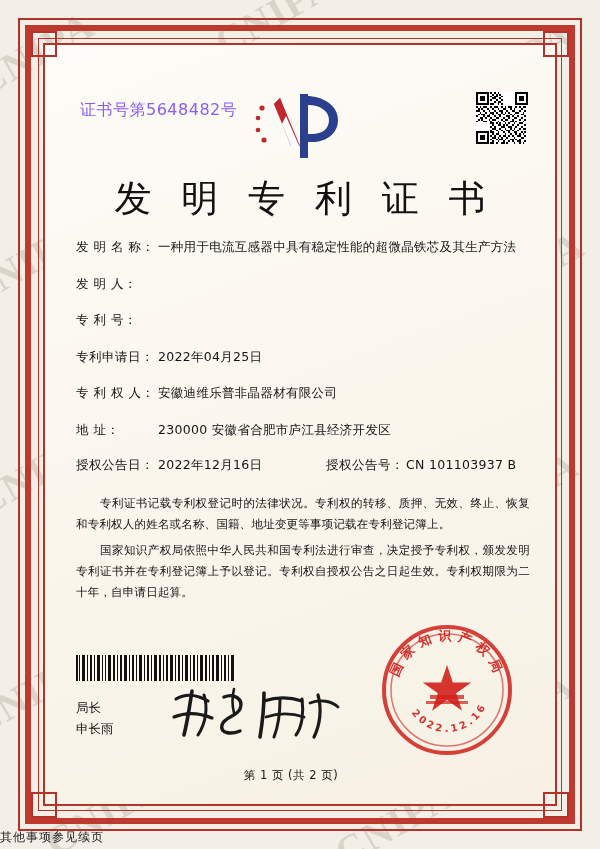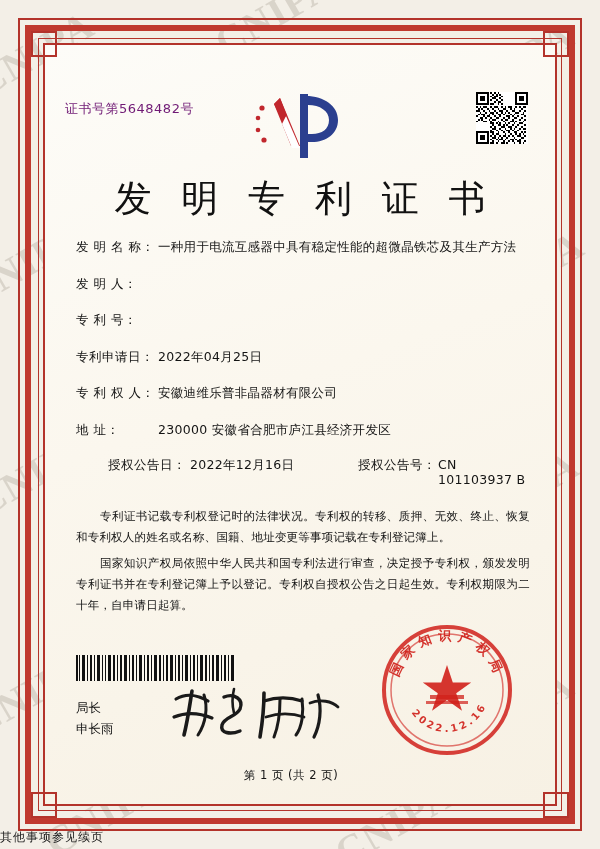--- a/index.html
+++ b/index.html
@@ -57,23 +57,23 @@
   }
   .corner.tl{left:27px;top:27px;}
   .corner.tr{right:27px;top:27px;}
   .corner.bl{left:27px;bottom:27px;}
   .corner.br{right:27px;bottom:27px;}
 
   .content{
     position:absolute;left:48px;top:48px;right:48px;bottom:48px;
   }
   .cert-no{
-    position:absolute;left:17px;top:52px;
+    position:absolute;left:32px;top:52px;
     font-family:"DejaVu Sans","Liberation Sans",sans-serif;
-    font-size:13px;color:#701a75;letter-spacing:0.5px;
+    font-size:16px;color:#8b5cf6;letter-spacing:0.5px;
   }
   
   .qr{
     position:absolute;right:24px;top:44px;width:52px;height:52px;
     background:#fff;
   }
   .qr svg{display:block;}
   
   .logo{
     position:absolute;left:50%;top:42px;transform:translateX(-50%);
@@ -95,21 +95,21 @@
   }
   .row{
     display:flex;align-items:center;margin-bottom:19px;
     line-height:1.4;
   }
   .lbl{
     width:82px;flex:none;letter-spacing:0.5px;
     font-size:12.5px;
   }
   .val{flex:1;font-size:12.5px;letter-spacing:0.3px;}
-  .row-2col{display:flex;align-items:baseline;margin-bottom:19px;margin-left:32px;}
+  .row-2col{display:flex;align-items:baseline;margin-bottom:19px;}
   .col-a{display:flex;align-items:baseline;width:250px;}
   .col-b{display:flex;align-items:flex-start;flex:1;}
   .col-b .lbl{width:80px;}
   .para{
     margin-top:4px;
     font-size:11.5px;
     line-height:1.85;
     text-align:justify;
     text-indent:24px;
     color:#141414;

